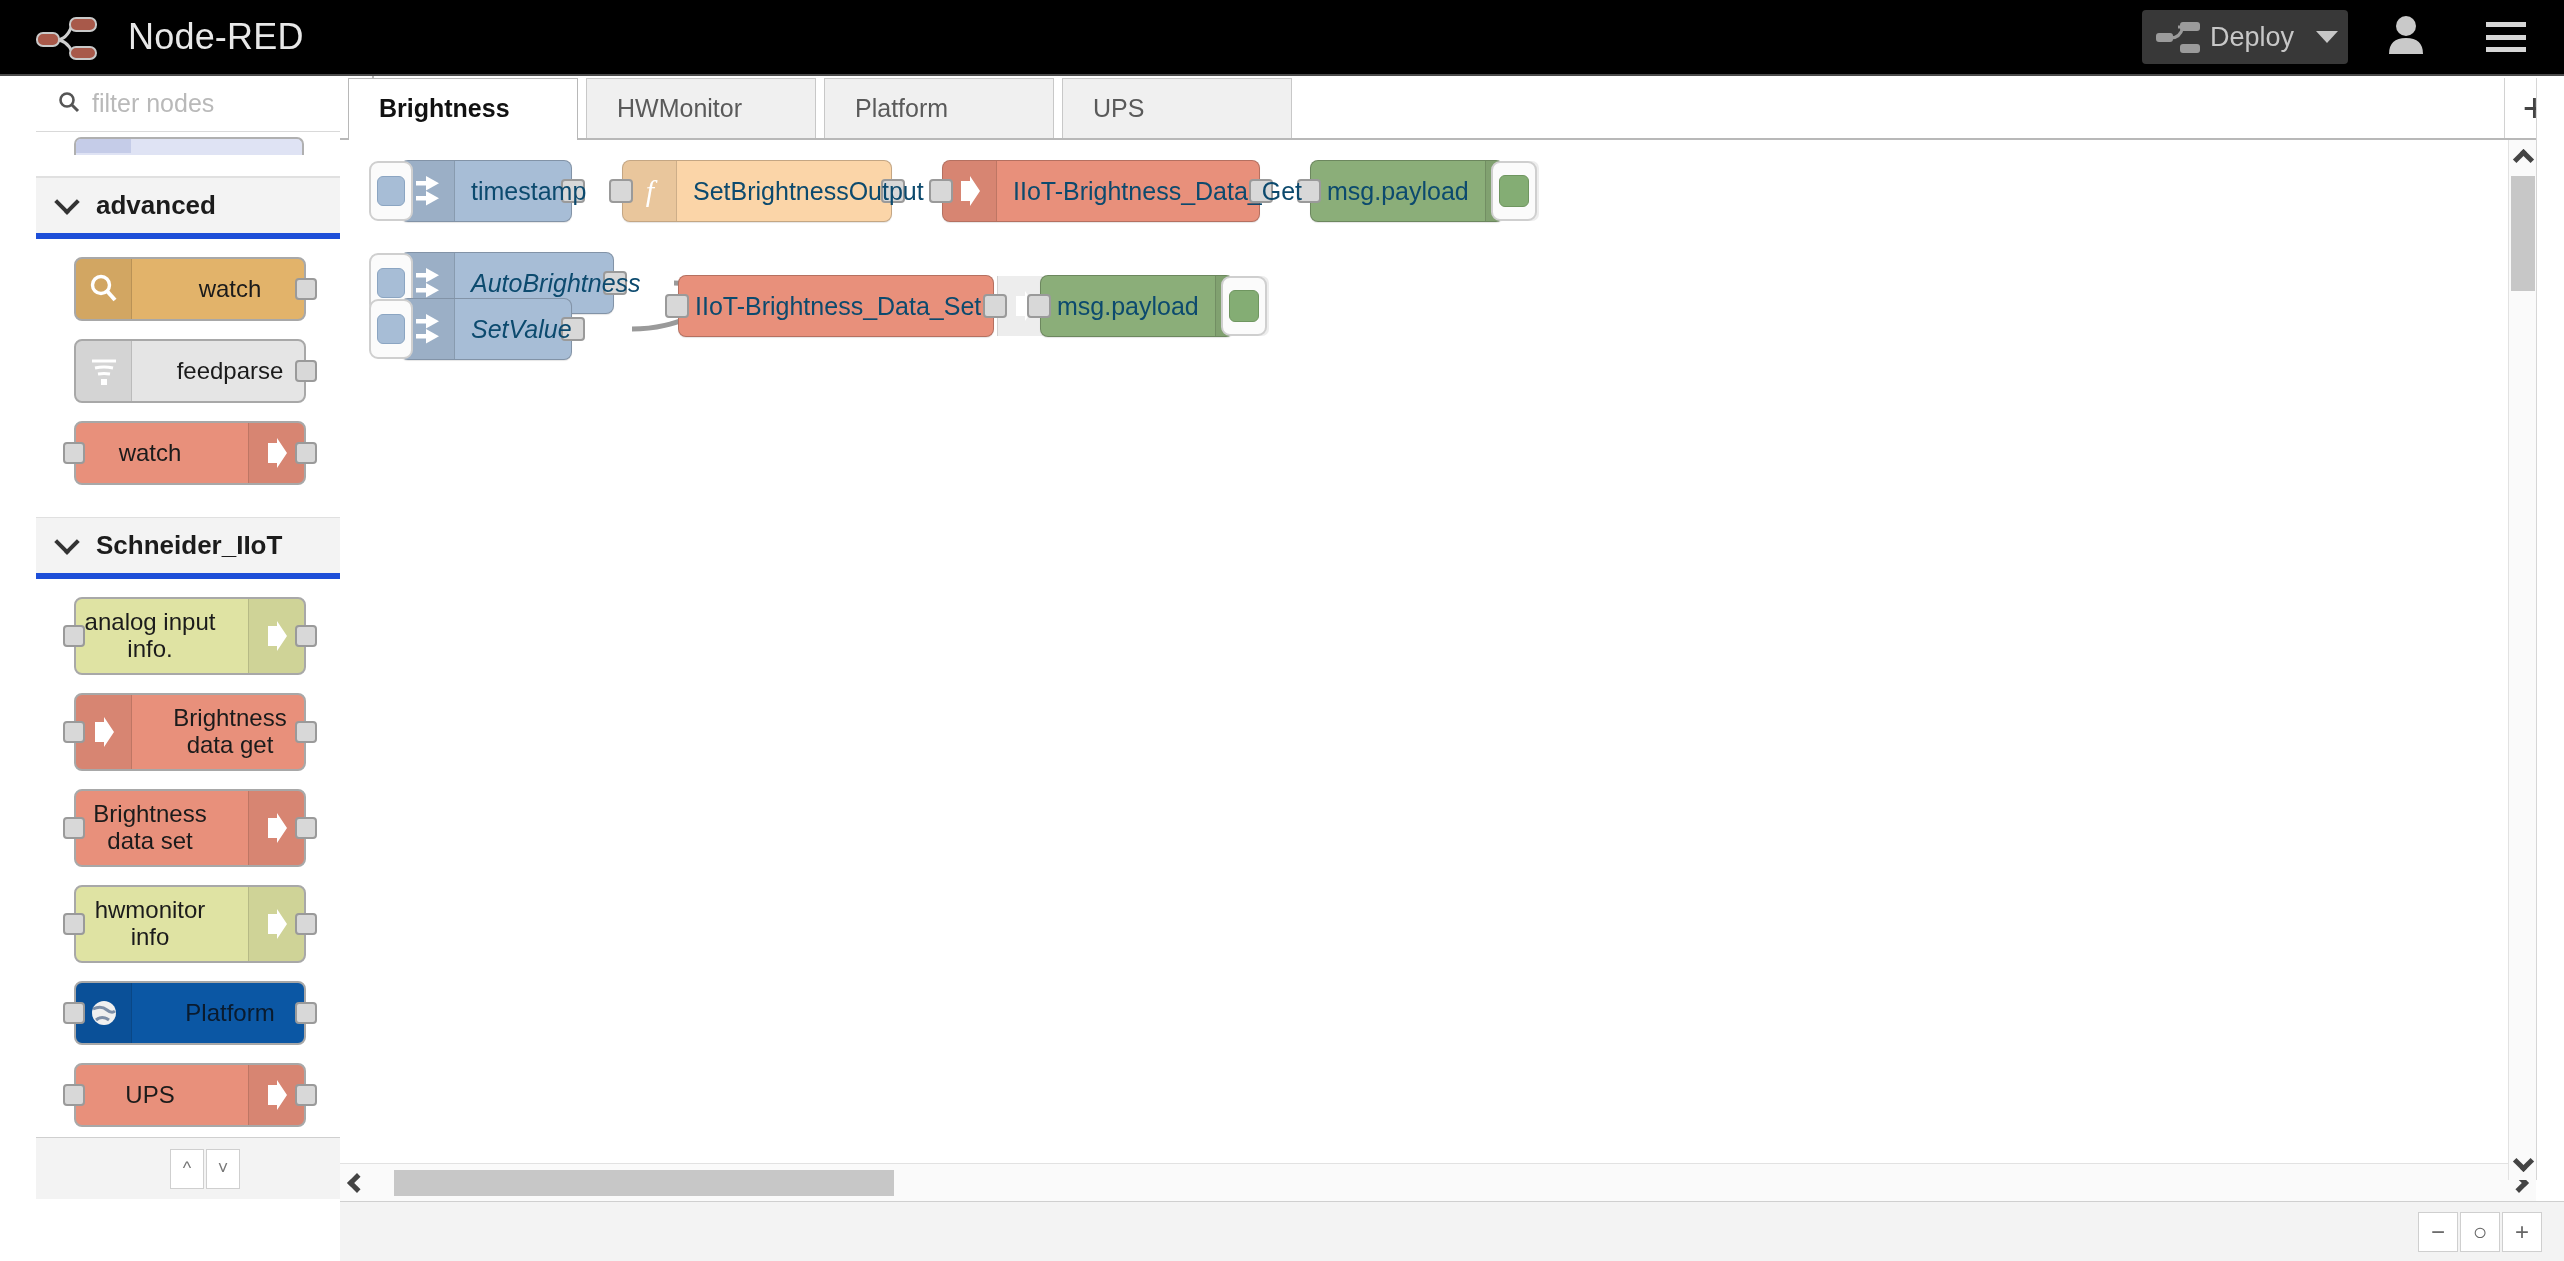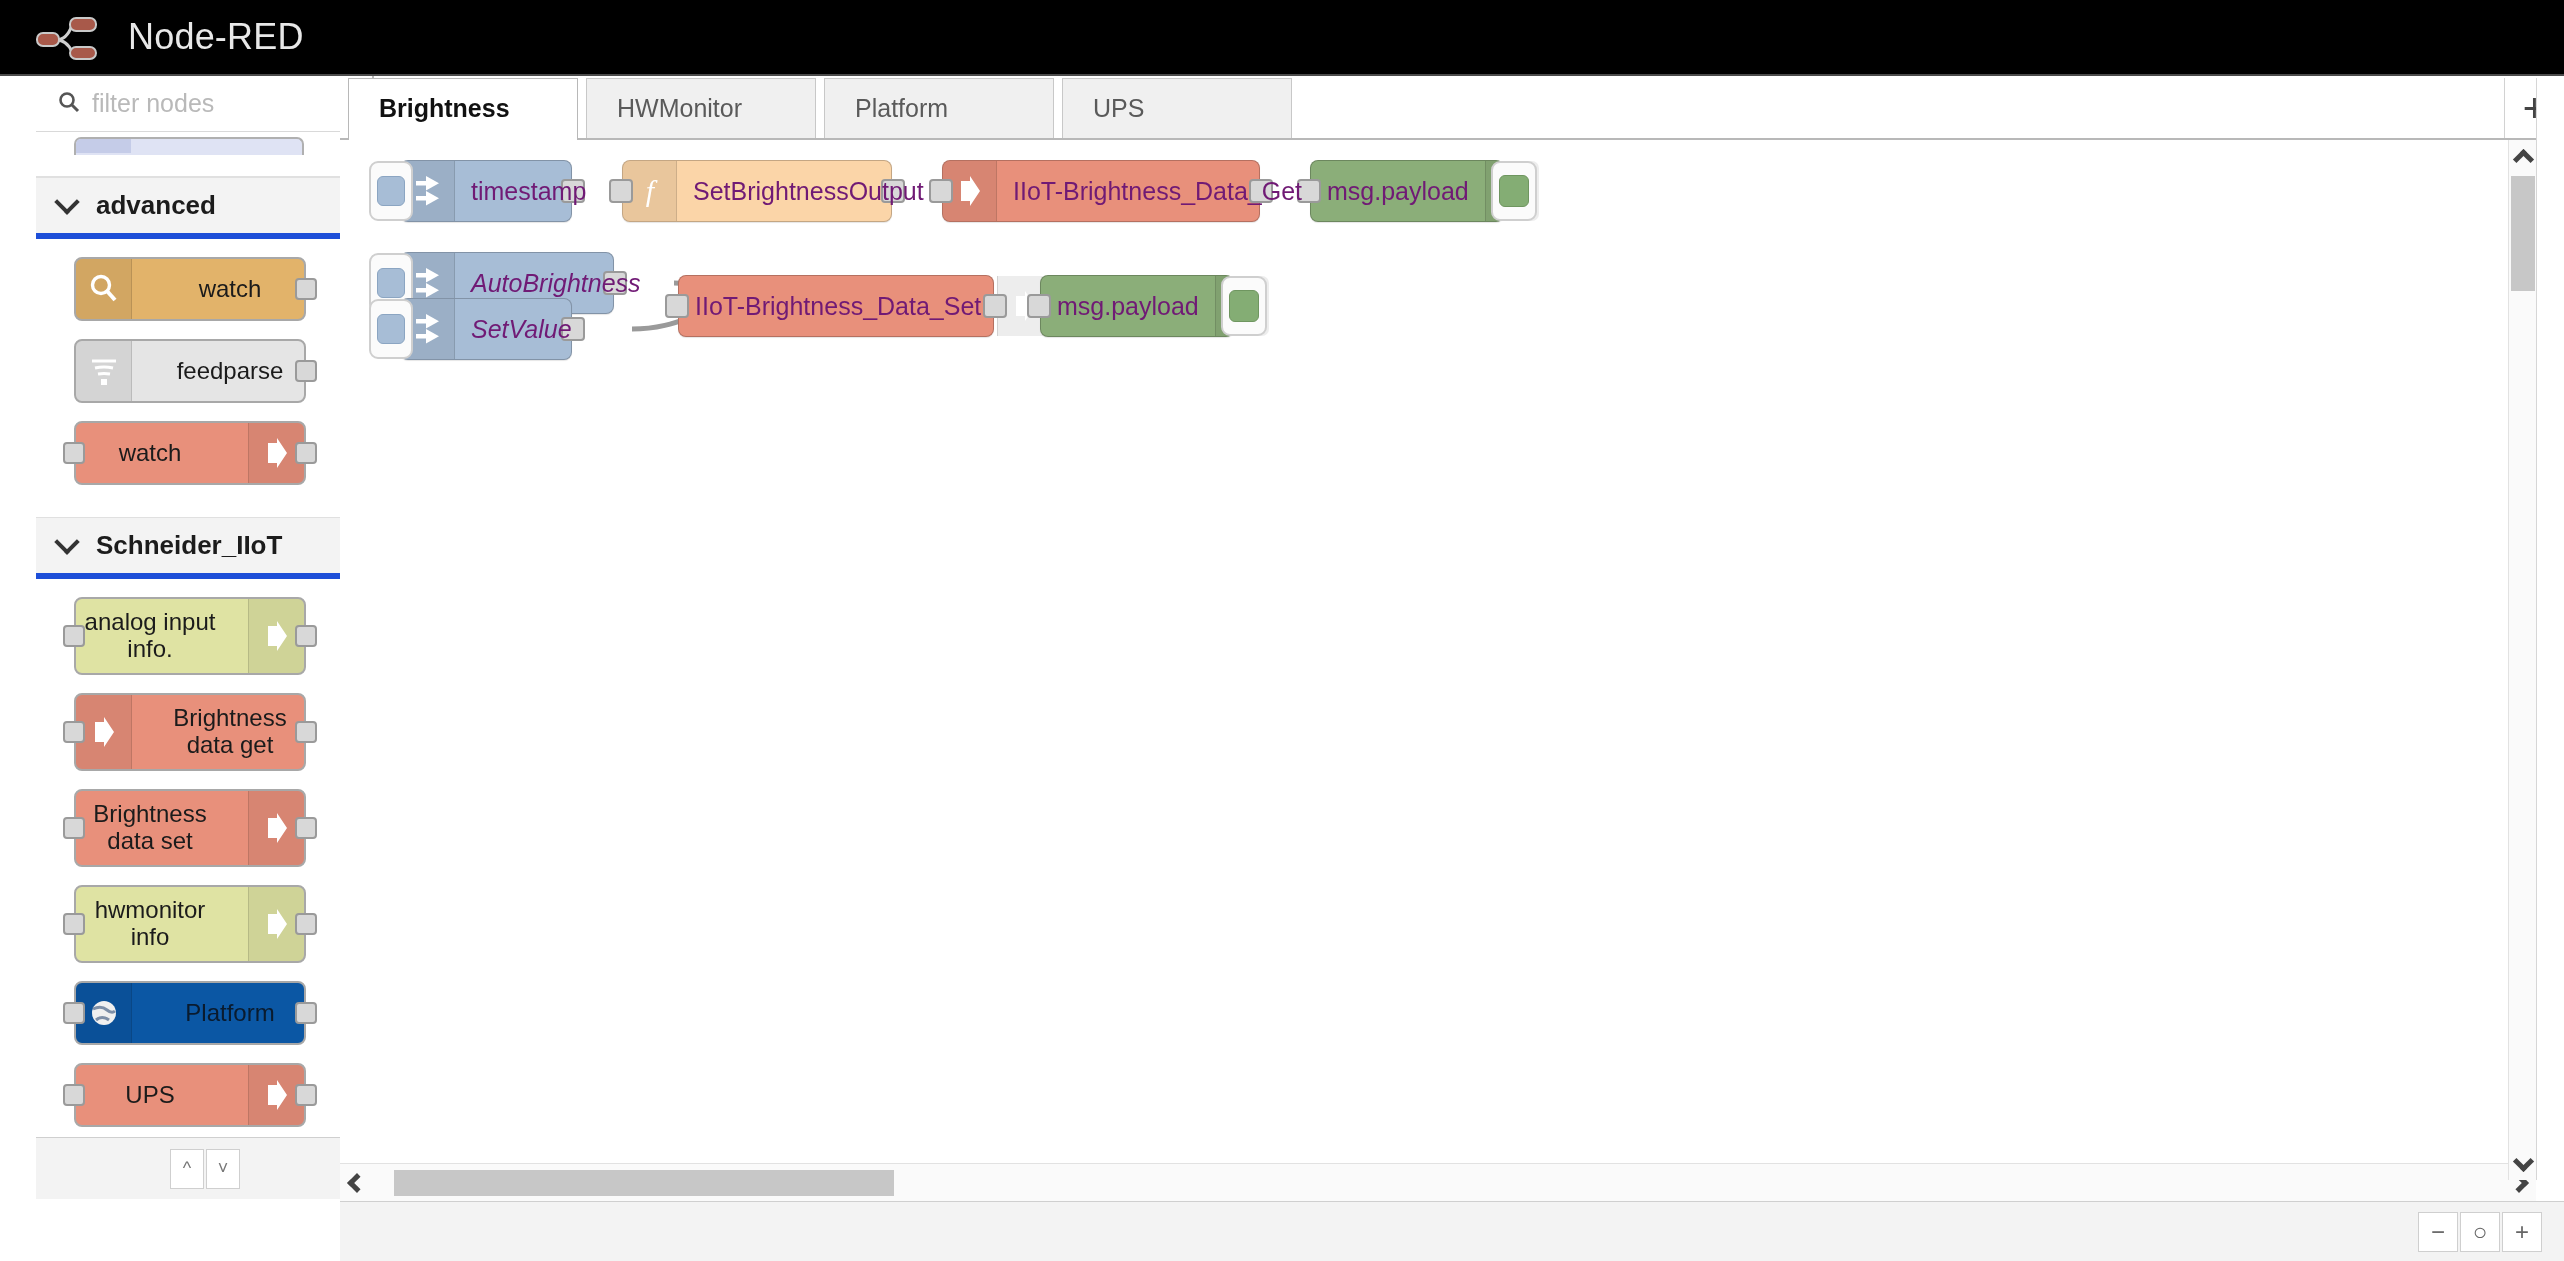--- a/index.html
+++ b/index.html
@@ -195,21 +195,21 @@
     width: 2196px; height: 1040px;
     background: #fff; overflow: hidden;
   }
   .fnode {
     position: absolute; height: 62px; border-radius: 8px;
     border: 1px solid rgba(0,0,0,0.22);
     display: flex; align-items: center; cursor: pointer;
     box-shadow: 0 1px 1px rgba(0,0,0,0.10);
   }
   .fnode .fl {
-    flex: 1; text-align: center; font-size: 25px; color: #701a75;
+    flex: 1; text-align: center; font-size: 25px; color: #0c4a6e;
     padding: 0 16px; white-space: nowrap; z-index: 2;
   }
   .fnode .fl.italic { font-style: italic; }
   .fnode .fic {
     width: 54px; height: 100%; flex: none;
     display: flex; align-items: center; justify-content: center;
     background: rgba(0,0,0,0.07);
   }
   .fnode .fic.l { border-right: 1px solid rgba(0,0,0,0.12);
     border-top-left-radius: 7px; border-bottom-left-radius: 7px; }
@@ -312,20 +312,48 @@
         <path d="M20 24 Q31 24 36 9" stroke="#cfcfcf" stroke-width="3" fill="none"></path>
         <path d="M20 24 Q31 24 36 36" stroke="#cfcfcf" stroke-width="3" fill="none"></path>
       </svg>
       <span class="nub n1"></span>
         <span class="nub n2"></span>
         <span class="nub n3"></span>
     </div>
     <div class="brand-name">Node-RED</div>
   </div>
 
+  <div class="header-right">
+    <div class="deploy-btn">
+      <span class="deploy-glyph">
+        <svg width="46" height="32" viewBox="0 0 46 32">
+          <path d="M15 17 Q24 17 27 6" stroke="#9b9b9b" stroke-width="3" fill="none"></path>
+          <path d="M22 6 L30 6" stroke="#9b9b9b" stroke-width="3" fill="none"></path>
+        </svg>
+        <i class="b b1"></i>
+          <i class="b b2"></i>
+          <i class="b b3"></i>
+      </span>
+      <span class="deploy-label">Deploy</span>
+      <span class="caret-down"></span>
+    </div>
+
+    <div class="user-icon">
+      <svg width="40" height="42" viewBox="0 0 40 42">
+        <circle cx="20" cy="12" r="10" fill="#c9c9c9"></circle>
+        <path d="M3 40 Q3 24 20 24 Q37 24 37 40 Z" fill="#c9c9c9"></path>
+      </svg>
+    </div>
+
+    <div class="hamburger">
+      <i></i>
+        <i></i>
+        <i></i>
+    </div>
+  </div>
 </div>
 
 <div class="palette">
 
   <div class="filter-box">
     <span>
       <svg width="22" height="22" viewBox="0 0 22 22">
         <circle cx="9" cy="9" r="6.5" stroke="#555" stroke-width="2.6" fill="none"></circle>
         <line x1="13.5" y1="13.5" x2="20" y2="20" stroke="#555" stroke-width="3"></line>
       </svg>

